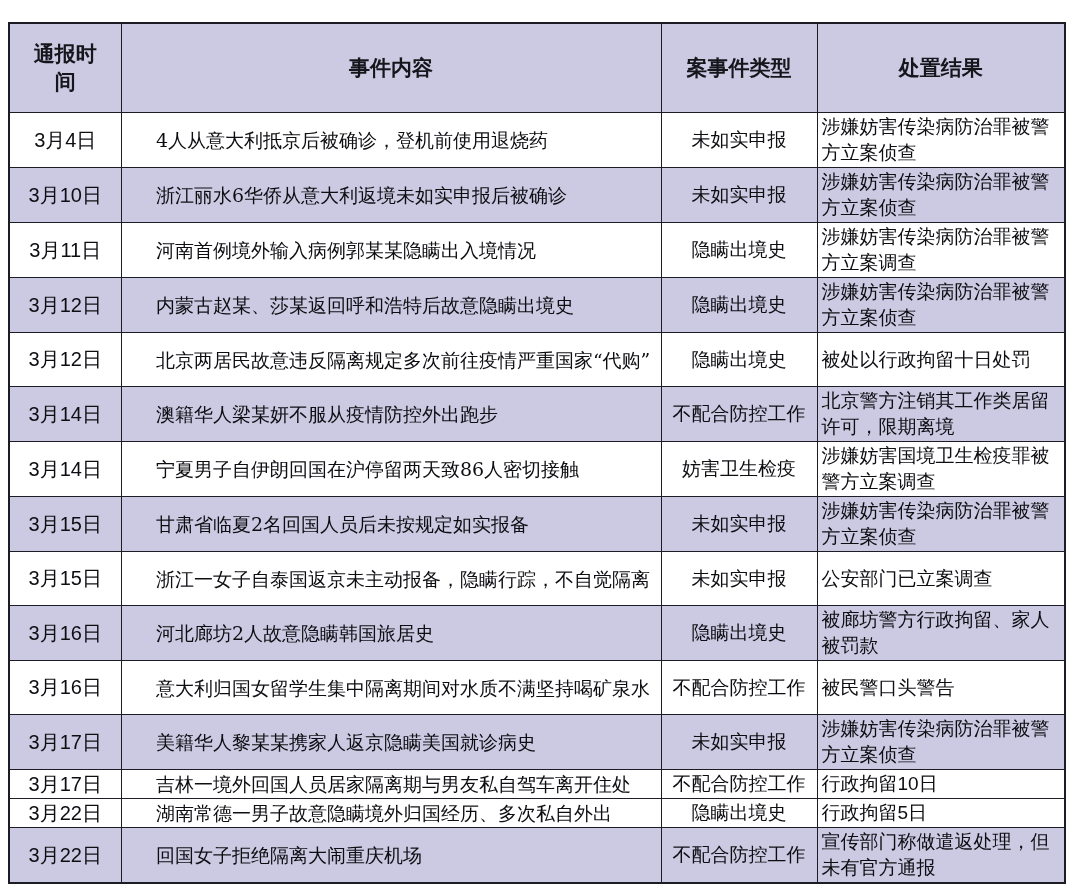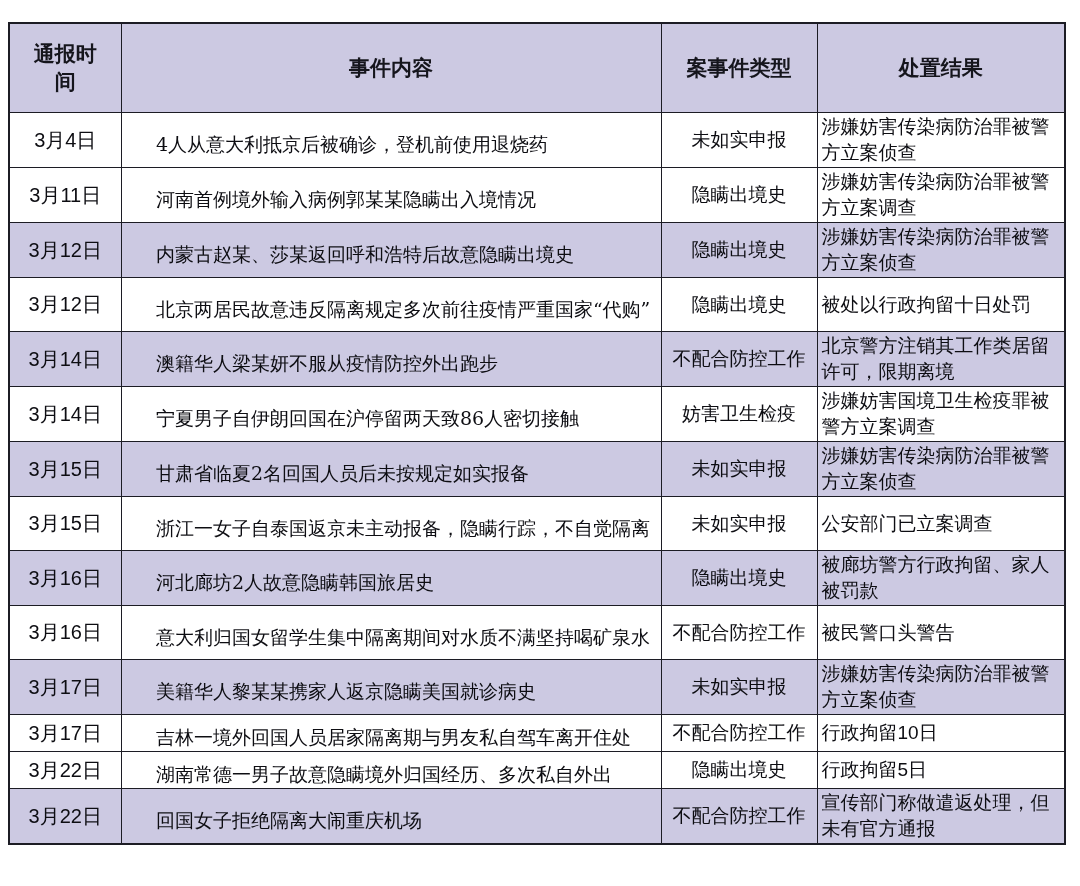--- a/index.html
+++ b/index.html
@@ -47,21 +47,21 @@
     text-align: center;
     font-family: "Liberation Sans", sans-serif;
     font-size: 20px;
     color: #1a1a20;
     padding: 0 2px;
   }
   td.c-content {
     font-family: "DejaVu Serif", serif;
     font-size: 19px;
     line-height: 26px;
-    padding: 9px 6px 1px 4px;
+    padding: 1px 6px 1px 4px;
     text-indent: 1.6em;
     text-align: left;
   }
   td.c-type {
     font-family: "DejaVu Serif", serif;
     font-size: 19px;
     text-align: center;
     padding: 0 2px;
   }
   td.c-result {
@@ -86,20 +86,26 @@
     <tbody>
         <tr class="header-row">
       <th>通报时间</th>
       <th>事件内容</th>
       <th>案事件类型</th>
       <th>处置结果</th>
     </tr>
     <tr class="data-row">
       <td class="c-date">3月4日</td>
       <td class="c-content">4人从意大利抵京后被确诊，登机前使用退烧药</td>
+      <td class="c-type">未如实申报</td>
+      <td class="c-result">涉嫌妨害传染病防治罪被警方立案侦查</td>
+    </tr>
+    <tr class="data-row shaded">
+      <td class="c-date">3月10日</td>
+      <td class="c-content">浙江丽水6华侨从意大利返境未如实申报后被确诊</td>
       <td class="c-type">未如实申报</td>
       <td class="c-result">涉嫌妨害传染病防治罪被警方立案侦查</td>
     </tr>
     <tr class="data-row">
       <td class="c-date">3月11日</td>
       <td class="c-content">河南首例境外输入病例郭某某隐瞒出入境情况</td>
       <td class="c-type">隐瞒出境史</td>
       <td class="c-result">涉嫌妨害传染病防治罪被警方立案调查</td>
     </tr>
     <tr class="data-row shaded">

